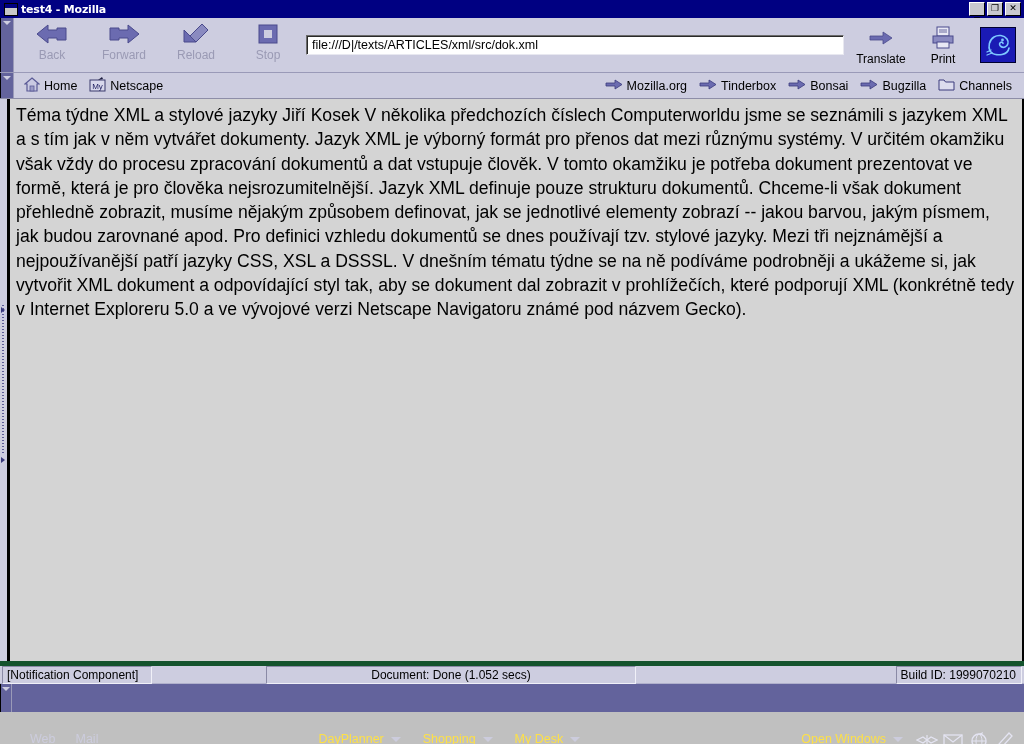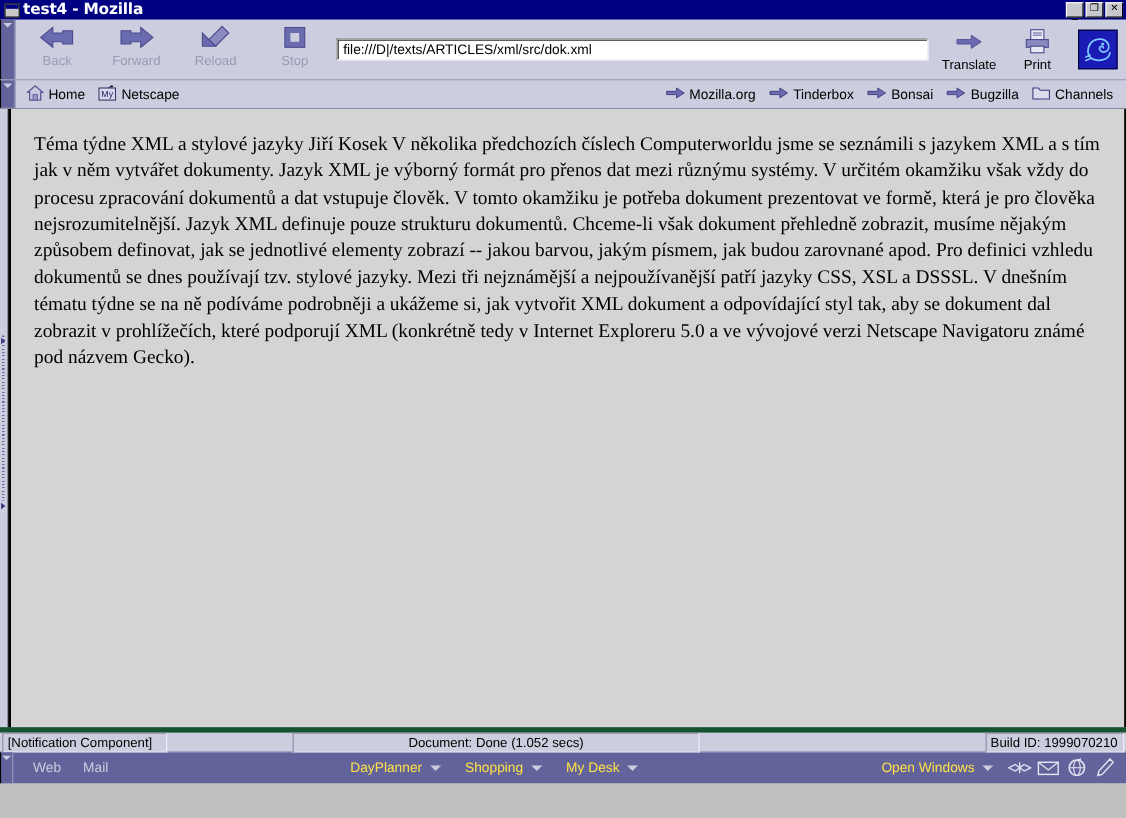--- a/index.html
+++ b/index.html
@@ -36,21 +36,21 @@
     flex: none;
   }
   .title-icon::before {
     content: "";
     position: absolute;
     left: 0; top: 0; right: 0; height: 4px;
     background: #000082;
   }
   .title-text {
     color: #ffffff;
-    font-size: 14px;
+    font-size: 11px;
     font-weight: bold;
     font-family: "DejaVu Sans", sans-serif;
     letter-spacing: -0.2px;
     flex: 1;
     white-space: nowrap;
     overflow: hidden;
   }
   .win-btns { display: flex; gap: 2px; margin-right: 1px; }
   .win-btn {
     width: 16px; height: 14px;
@@ -254,22 +254,22 @@
   .page {
     flex: 1;
     background: #d4d4d4;
     border-left: 2px solid #000;
     border-right: 2px solid #000;
     padding: 4px 7px 4px 6px;
     box-sizing: border-box;
     overflow: hidden;
   }
   .page p {
-    margin: 15px;
-    font-family: Liberation Serif, serif;
+    margin: 0;
+    font-family: Liberation Sans, sans-serif;
     font-size: 17.6px;
     line-height: 24.3px;
     color: #000000;
     text-align: left;
   }
 
   
   .statusbar {
     height: 22px;
     background: #cdcde0;
@@ -323,23 +323,24 @@
     position: absolute;
     top: 3px; left: 1px;
     width: 0; height: 0;
     border-left: 4px solid transparent;
     border-right: 4px solid transparent;
     border-top: 4px solid #cdcde0;
   }
   .task-inner {
     flex: 1;
     display: flex;
-    align-items: center;
+    align-items: flex-start;
     padding: 0 6px 0 8px;
     box-sizing: border-box;
+    margin-top: 48px;
   }
   .task-link {
     font-size: 12.5px;
     color: #ccccdd;
     padding: 0 10px;
     cursor: default;
     white-space: nowrap;
   }
   .task-menu {
     display: flex;

